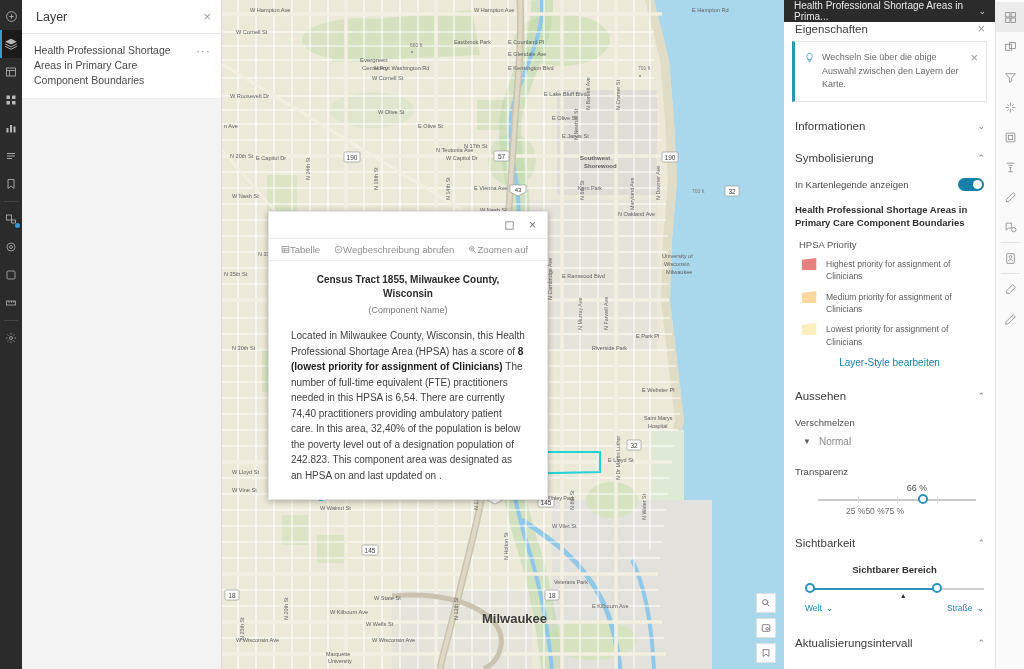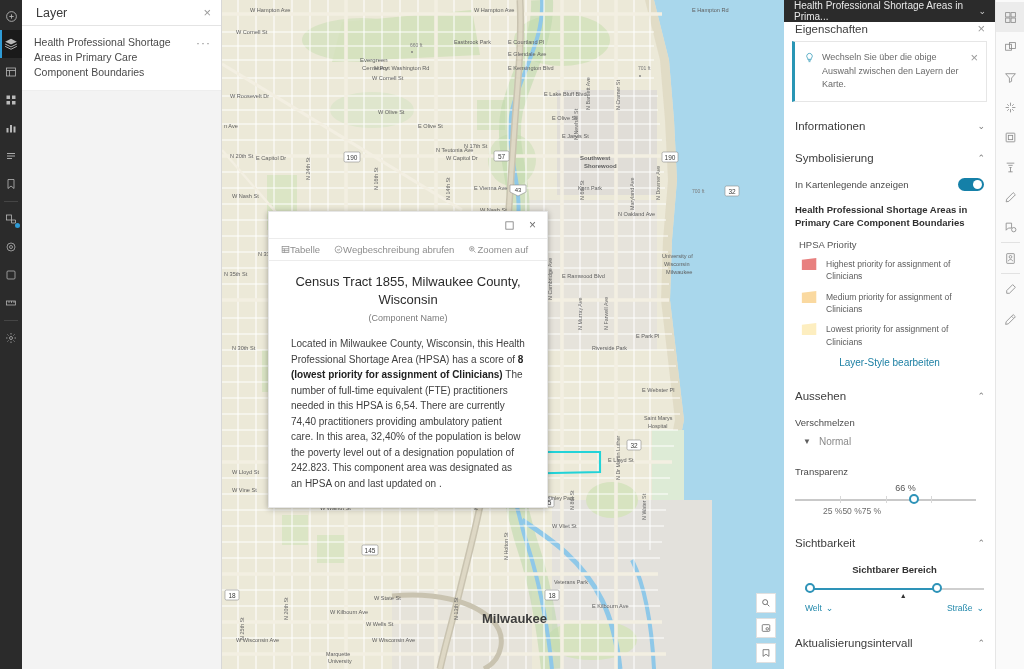--- a/index.html
+++ b/index.html
@@ -38,21 +38,21 @@
   .rail-dot { position: absolute; right: 2px; bottom: 5px; width: 5px; height: 5px; border-radius: 50%; background: #2e9bd6; }
 
   
   .layer-panel {
     width: 200px; height: 669px; flex: 0 0 200px;
     background: #f3f3f3;
     border-right: 1px solid #d8d8d8;
     display: flex; flex-direction: column;
   }
   .layer-head {
-    height: 26px; background: #ffffff;
+    height: 34px; background: #ffffff;
     display: flex; align-items: center; justify-content: space-between;
     padding: 0 10px 0 14px;
     border-bottom: 1px solid #e4e4e4;
   }
   .layer-head-title { font-size: 12.5px; color: #3a3a3a; }
   .icon-x { color: #9a9a9a; font-size: 13px; cursor: pointer; line-height: 1; }
   .layer-card {
     background: #ffffff;
     margin: 0;
     padding: 9px 10px 9px 12px;
@@ -95,21 +95,21 @@
   }
   .popup-top { height: 26px; display:flex; align-items:center; justify-content:flex-end; gap:14px; padding: 0 11px; }
   .pop-ico { color:#6f6f6f; cursor:pointer; display:flex; }
   .popup-tools {
     display:flex; align-items:center; gap:14px;
     border-top: 1px solid #ececec; border-bottom: 1px solid #ececec;
     padding: 5px 12px; font-size: 9.5px; color: #8e8e8e;
   }
   .ptool { display:flex; align-items:center; cursor:pointer; }
   .popup-body { padding: 12px 22px 16px 22px; }
-  .pop-title { font-size: 13px; font-weight: normal; color:#2b2b2b; text-align:center; line-height:1.35; }
+  .pop-title { font-size: 10px; font-weight: bold; color:#2b2b2b; text-align:center; line-height:1.35; }
   .pop-sub { font-size: 9px; color:#7b7b7b; text-align:center; margin-top:5px; }
   .pop-text { font-size: 10px; color:#3f3f3f; line-height:1.55; margin-top: 13px; }
   .pop-text b { font-weight: bold; color:#222; }
 
   
   .right-panel {
     width: 211px; flex: 0 0 211px; height: 669px;
     background: #f4f4f4; display:flex; flex-direction:column;
     overflow:hidden;
   }
@@ -151,21 +151,21 @@
   .legend-item { display:flex; align-items:flex-start; gap:8px; margin: 0 0 7px 6px; }
   .swatch { width: 17px; height: 14px; flex:0 0 17px; }
   .legend-text { font-size: 8.5px; color:#5c5c5c; line-height:1.45; padding-top:1px; }
   .edit-link { text-align:center; font-size: 10px; color:#1b7fa3; margin-top: 9px; cursor:pointer; }
 
   .field-label { font-size: 9.5px; color:#4a4a4a; }
   .blend-row { display:flex; align-items:center; gap:8px; padding: 6px 11px 4px 19px; background:#fff; }
   .blend-caret { color:#5e5e5e; font-size: 8px; }
   .blend-val { font-size: 10px; color:#8a8a8a; }
 
-  .slider-wrap { background:#fff; padding: 4px 19px 11px 11px; position: relative; }
+  .slider-wrap { background:#fff; padding: 4px 19px 11px 34px; position: relative; }
   .slider-val { font-size: 9px; color:#555; text-align:center; margin-left: 40px; }
   .track { height: 2px; background:#c9c9c9; position:relative; margin: 6px 0 2px 0; }
   .track-tick { position:absolute; top:-3px; width:1px; height:7px; background:#d8d8d8; }
   .handle {
     position:absolute; width: 10px; height: 10px; border-radius:50%;
     background:#fff; border: 2px solid #2e93b8; top: -5px; cursor:pointer;
   }
   .scale-row { display:flex; justify-content:flex-start; font-size: 8.5px; color:#6c6c6c; margin-top: 5px; padding: 0 8px 0 28px; }
 
   .vis-track { height: 2px; background:#cfcfcf; position:relative; margin: 11px 0 0 0; }

